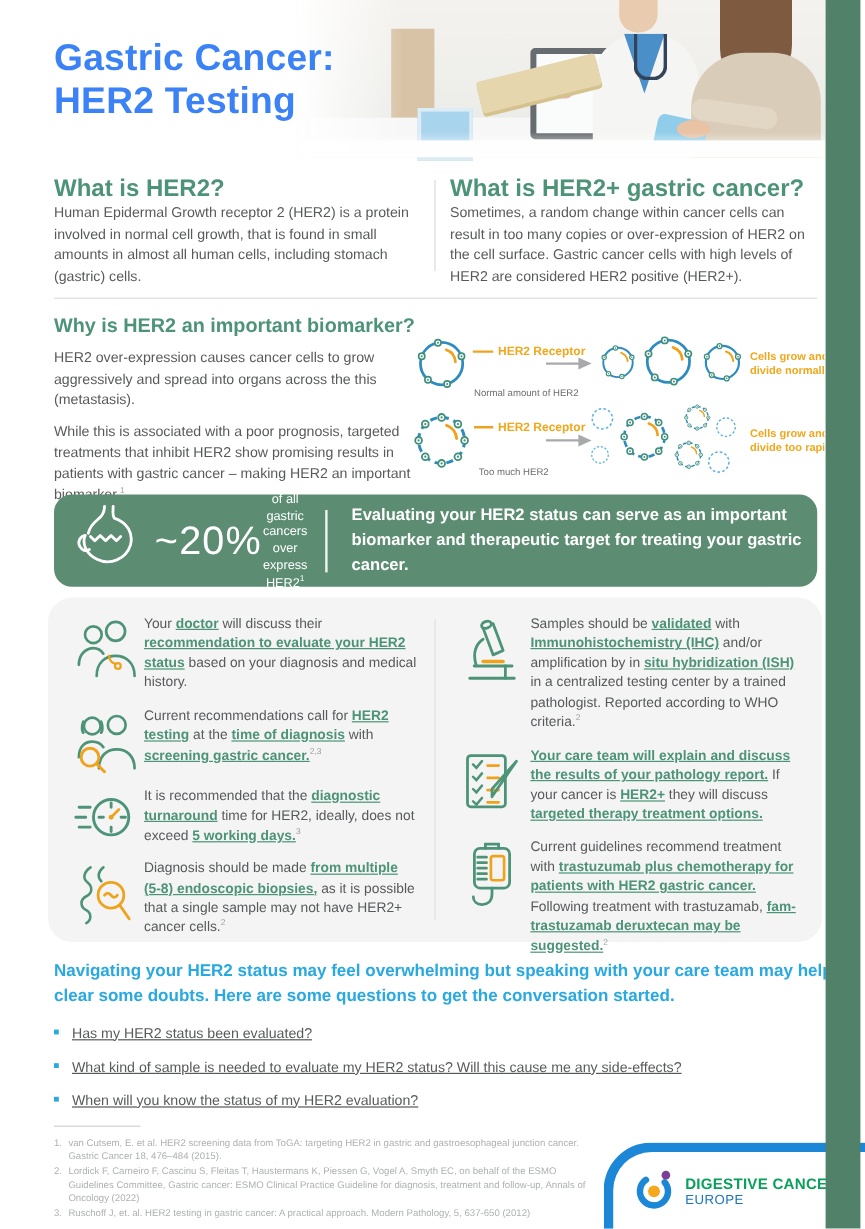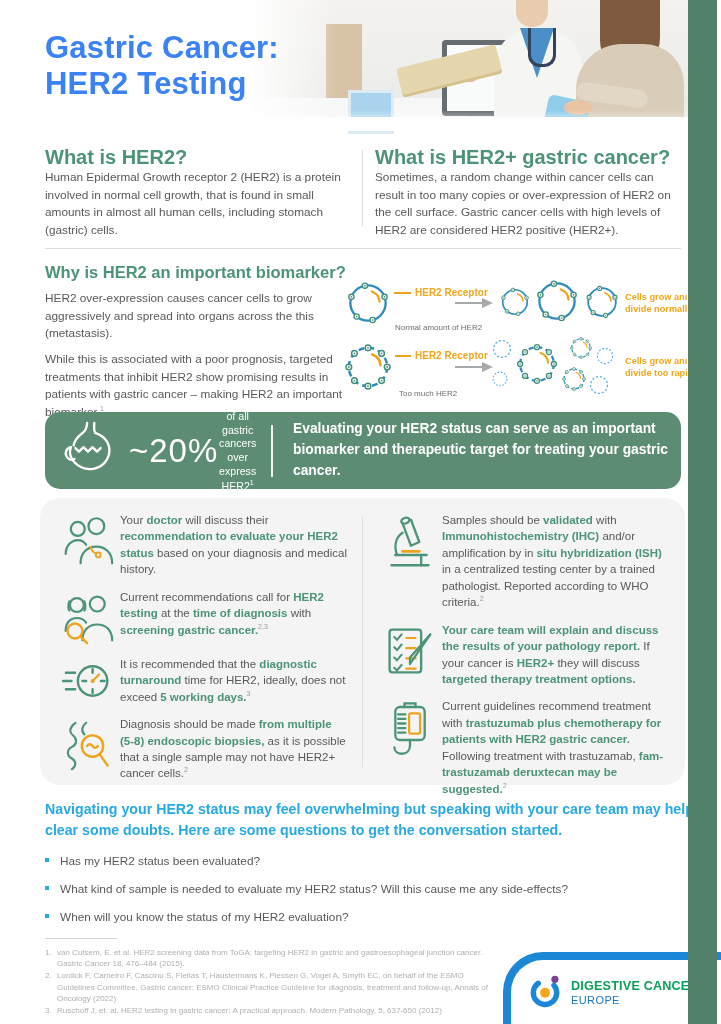--- a/index.html
+++ b/index.html
@@ -62,27 +62,27 @@
 
   
   .card{position:absolute;left:40px;top:498px;width:645px;height:287px;background:#f3f4f3;border-radius:20px;z-index:1;}
   .card-sep{position:absolute;left:322px;top:18px;height:251px;width:1px;background:#dfe1e0;}
   .ccol{position:absolute;top:14px;}
   .ccol.left{left:16px;width:292px;}
   .ccol.right{left:338px;width:292px;}
   .item{display:flex;align-items:flex-start;margin-bottom:11px;}
   .icn{width:64px;flex-shrink:0;display:flex;justify-content:center;padding-top:2px;}
   .itxt{margin:0;font-size:11.5px;line-height:1.43;color:#58595b;}
-  .hl{color:#4d9377;font-weight:bold;}
+  .hl{color:#4d9377;font-weight:bold;text-decoration:underline;}
   sup{font-size:7px;color:#9a9c9e;}
 
   
   .questions{position:absolute;left:45px;top:799px;width:650px;}
   .q-head{margin:0 0 12px 0;font-size:14.2px;font-weight:bold;color:#29a9e1;line-height:1.5;}
-  .q-list{list-style:none;margin:0;padding:0;}
+  .q-list{list-style:none;margin:0;padding:0;text-decoration:underline;}
   .q-list li{position:relative;padding-left:15px;font-size:11.8px;color:#58595b;margin-bottom:14px;}
   .q-list li::before{content:"";position:absolute;left:0;top:4.5px;width:4px;height:4px;background:#29a9e1;}
 
   
   .ref-rule{position:absolute;left:45px;top:938px;width:72px;height:1px;background:#cfd1d0;}
   .refs{position:absolute;left:45px;top:947px;width:450px;font-size:8px;line-height:1.4;color:#aeb0b3;}
   .ref{display:flex;margin-bottom:1px;}
   .ref .num{width:12px;flex-shrink:0;}
   .blue-frame{position:absolute;left:503px;top:952px;width:240px;height:90px;
               border-top:8px solid #1b87d6;border-left:8px solid #1b87d6;border-top-left-radius:40px;z-index:4;}

